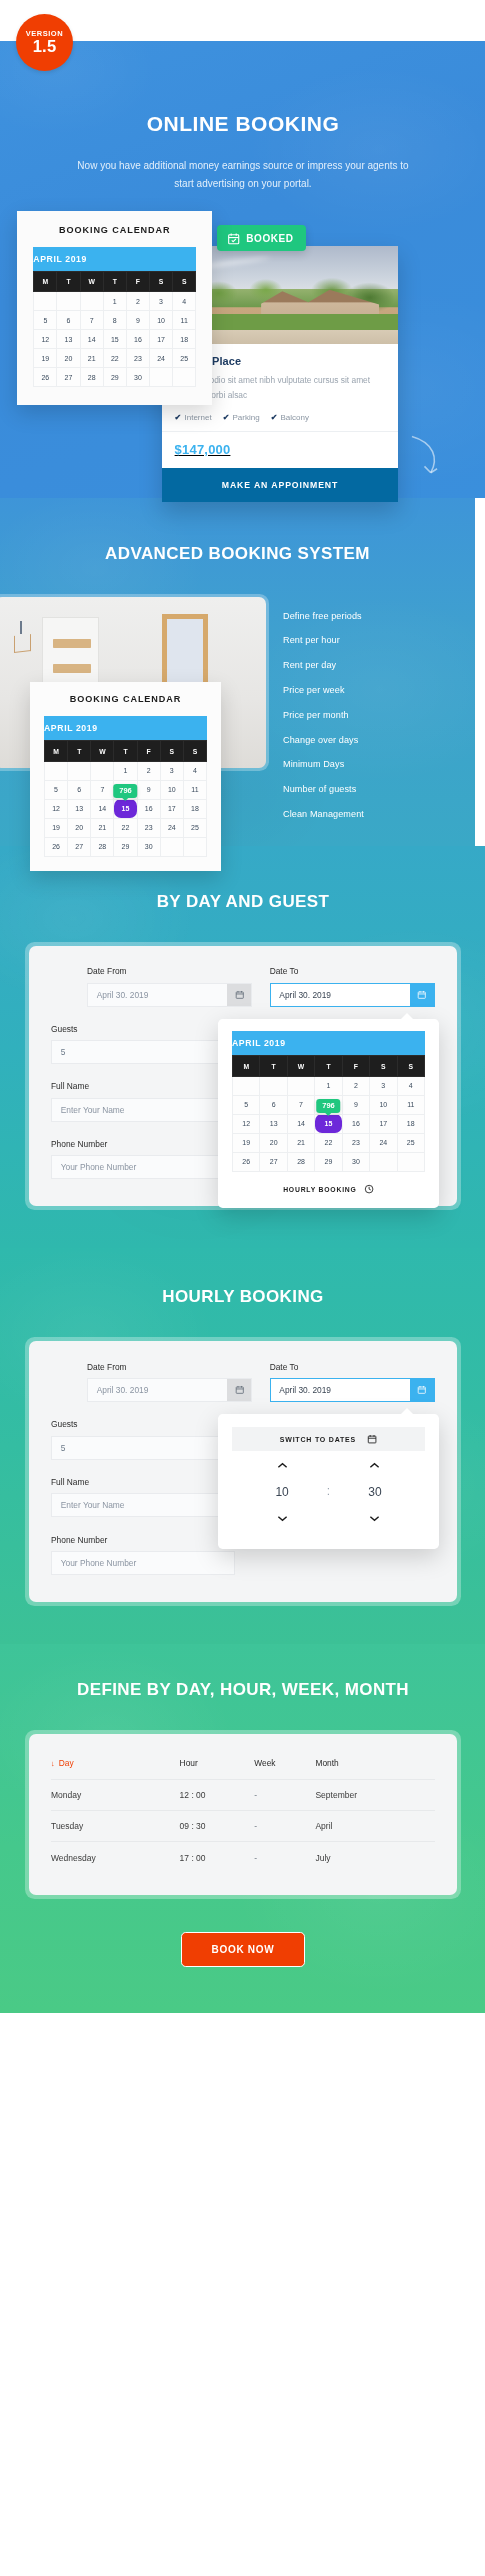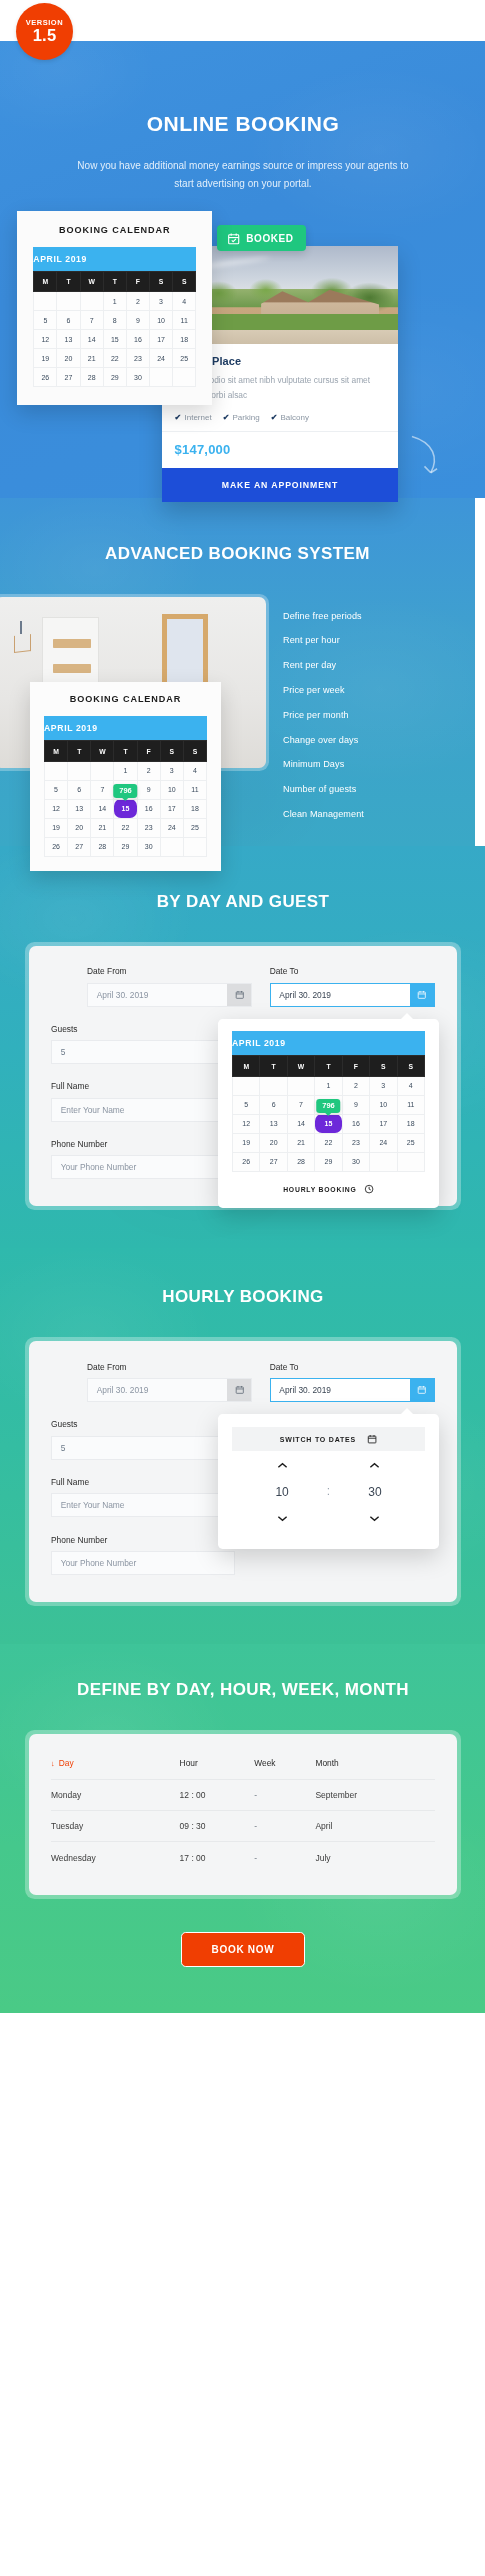--- a/index.html
+++ b/index.html
@@ -24,21 +24,21 @@
       radial-gradient(ellipse 158px 102px at 30% 60%, rgba(0,0,0,.035), transparent 70%),
       radial-gradient(ellipse 205px 142px at 85% 78%, rgba(255,255,255,.04), transparent 70%),
       linear-gradient(160deg, #3f93df 0%, #3a8bda 45%, #3a8fdc 100%);
     padding-bottom: 27px;
   }
   .white-strip {
     position: absolute; top: 0; left: 0; width: 486px; height: 41px; background: #fff;
   }
   .version-badge {
     position: absolute;
-    left: 16px; top: 3px;
+    left: 16px; top: 14px;
     width: 57px; height: 57px;
     border-radius: 50%;
     background: #f03e02;
     color: #fff;
     display: flex; flex-direction: column;
     align-items: center; justify-content: center;
     z-index: 5;
     box-shadow: 0 1.6px 4.7px rgba(0,0,0,.12);
   }
   .version-badge .v-word {
@@ -116,24 +116,24 @@
     z-index: 4;
   }
   .cal-ico { width: 13.4px; height: 13.4px; display:block; }
 
   .prop-body { padding: 11px 12.6px 9.5px; }
   .prop-title { color: #1e3c63; font-size: 11px; font-weight: bold; letter-spacing: 0.1px; }
   .prop-desc { color: #9aa4af; font-size: 8.4px; line-height: 1.78; margin-top: 6.3px; }
   .prop-feats { display: flex; gap: 11px; margin-top: 9.5px; }
   .feat { display: flex; align-items: center; gap: 3.2px; font-size: 8px; color: #8b96a3; }
   .feat .tick { color: #1e3c63; font-size: 8px; font-weight: bold; }
-  .prop-price-row { border-top: 0.8px solid #eceff2; padding: 10.2px 12.6px 11px; }
+  .prop-price-row { border-top: 0.8px solid #eceff2; padding: 10.2px 12.6px 11px; text-decoration: underline; }
   .prop-price { color: #3bb2ef; font-size: 13px; font-weight: bold; letter-spacing: 0.2px; }
   .appoint-btn {
-    background: #1d4ed8; color: #fff;
+    background: #0369a1; color: #fff;
     text-align: center;
     padding: 12px 0;
     font-size: 8.7px; font-weight: bold; letter-spacing: 0.9px;
   }
 
   .cal-card {
     position: absolute;
     left: 17.3px; top: 0px;
     width: 195px;
     background: #fbfbfb;

